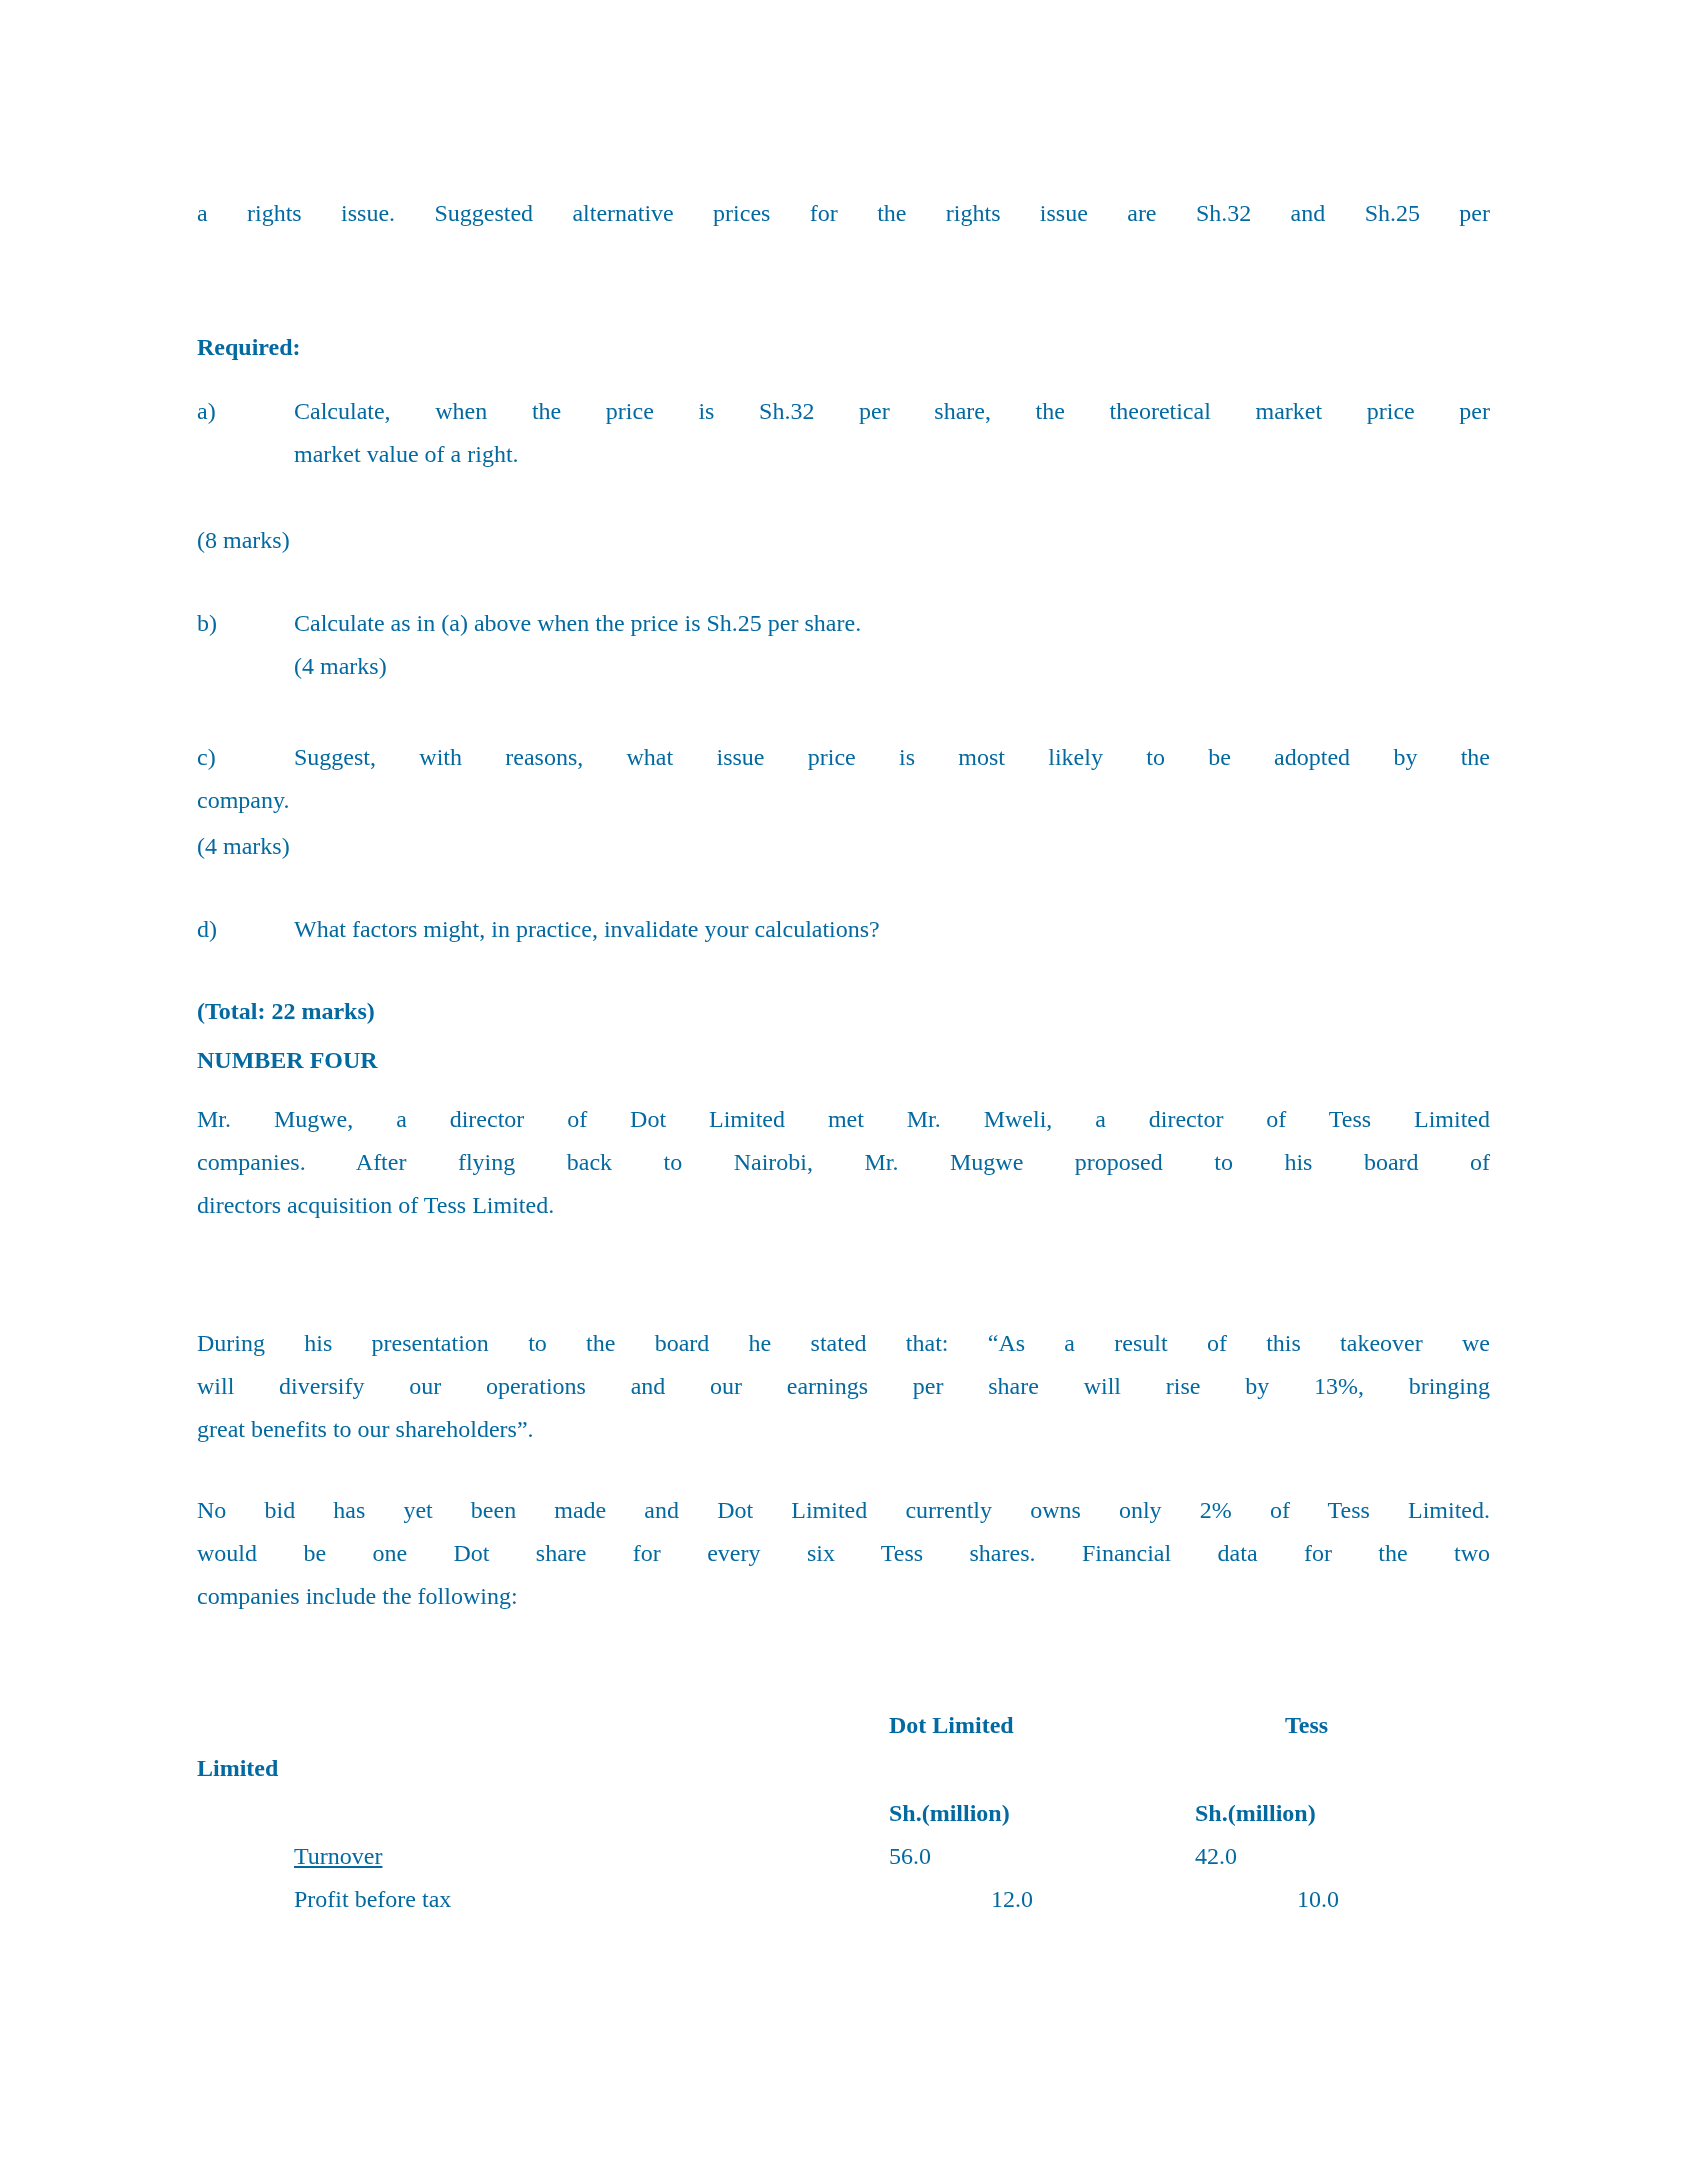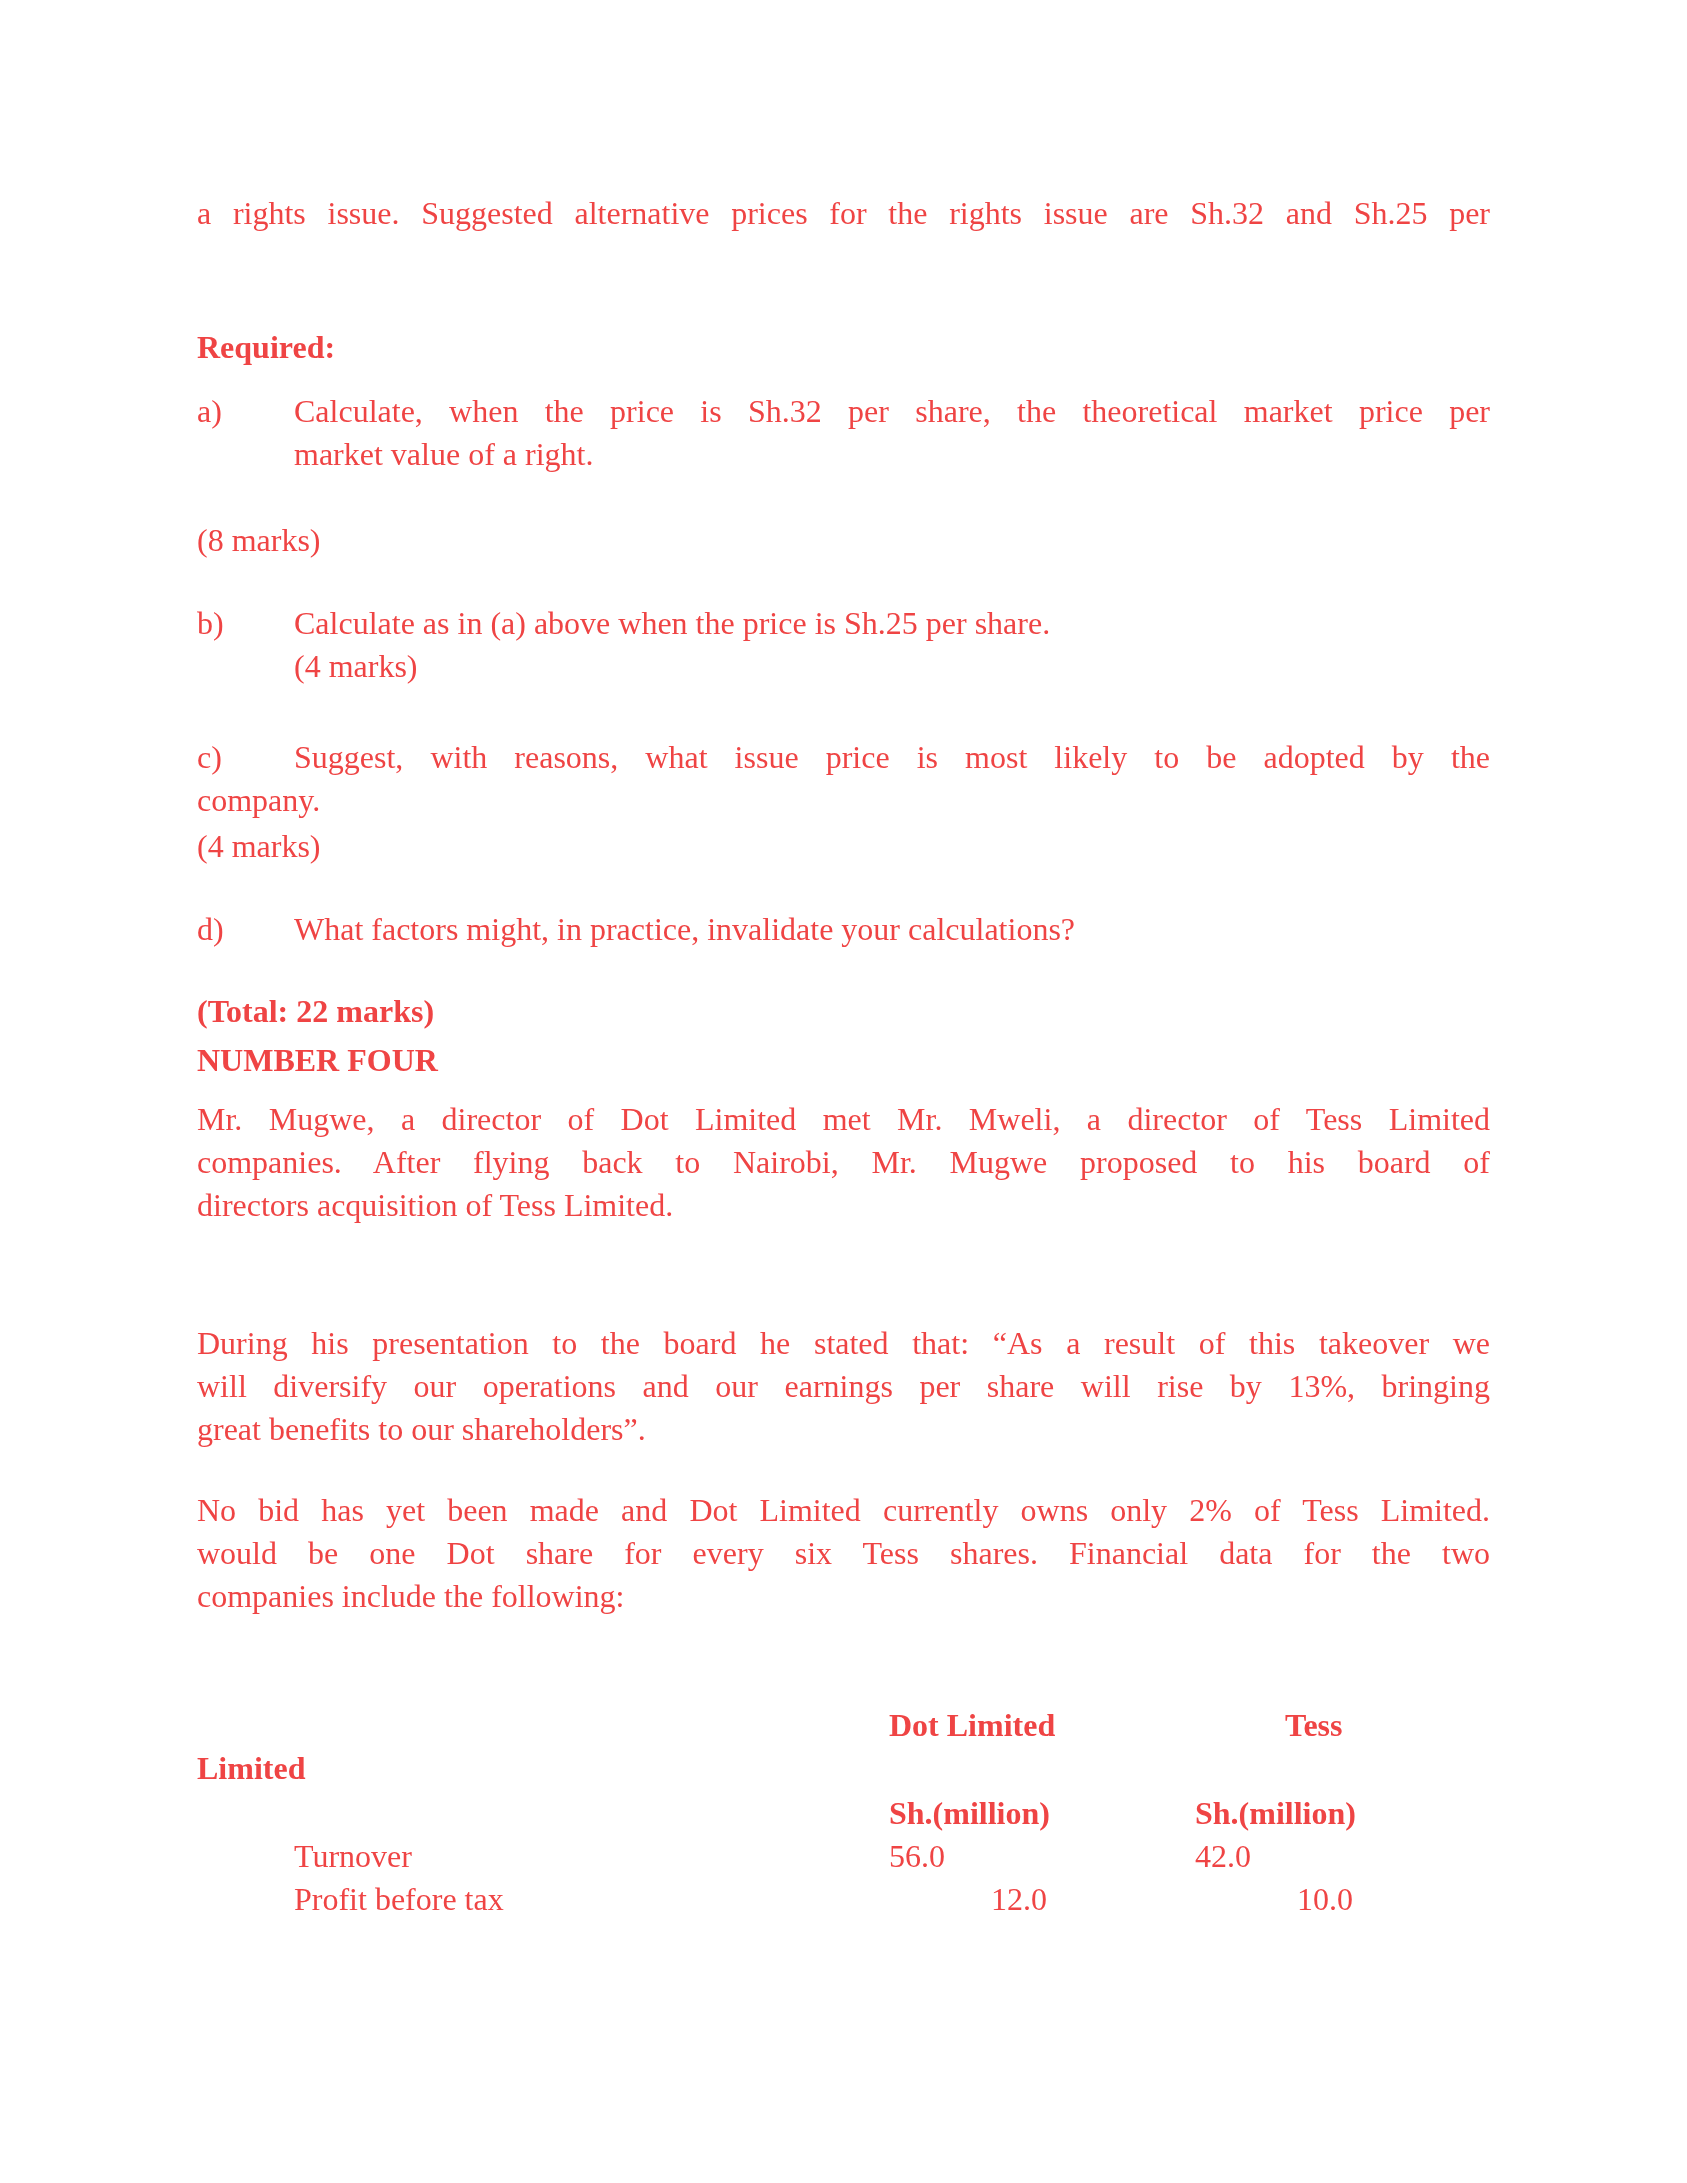--- a/index.html
+++ b/index.html
@@ -1,23 +1,23 @@
 <!DOCTYPE html>
 <html style="font-size:10.6px"><head>
 <meta charset="utf-8">
 <style>
   html,body{margin:0;padding:0;background:#ffffff;}
   .page{
     position:relative;
     width:1687px;height:2183px;
     background:#ffffff;
     font-family:"Liberation Serif", serif;
-    font-size:32px;
+    font-size:24px;
     line-height:43px;
-    color:#ef4444;
+    color:#0369a1;
     overflow:hidden;
   }
   .abs{position:absolute;}
   .b{font-weight:bold;}
   
   .jl{text-align:justify;text-align-last:justify;}
   
   .hang{position:absolute;width:1196px;}
   .hang .marker{position:absolute;left:-97px;top:0;}
   
@@ -82,21 +82,21 @@
     <div>companies include the following:</div>
   </div>
 
   <span class="abs b" style="left:889px;top:1704px;">Dot Limited</span>
   <span class="abs b" style="left:1285px;top:1704px;">Tess</span>
   <span class="abs b" style="left:197px;top:1747px;">Limited</span>
 
   <span class="abs b" style="left:889px;top:1792px;">Sh.(million)</span>
   <span class="abs b" style="left:1195px;top:1792px;">Sh.(million)</span>
 
-  <span class="abs" style="left:294px;top:1835px;">Turnover</span>
+  <span class="abs" style="left:294px;top:1835px;text-decoration:underline;">Turnover</span>
   <span class="abs" style="left:889px;top:1835px;">56.0</span>
   <span class="abs" style="left:1195px;top:1835px;">42.0</span>
 
   <span class="abs" style="left:294px;top:1878px;">Profit before tax</span>
   <span class="abs" style="left:991px;top:1878px;text-align:center;">12.0</span>
   <span class="abs" style="left:1297px;top:1878px;">10.0</span>
 
 </div>
 
 

